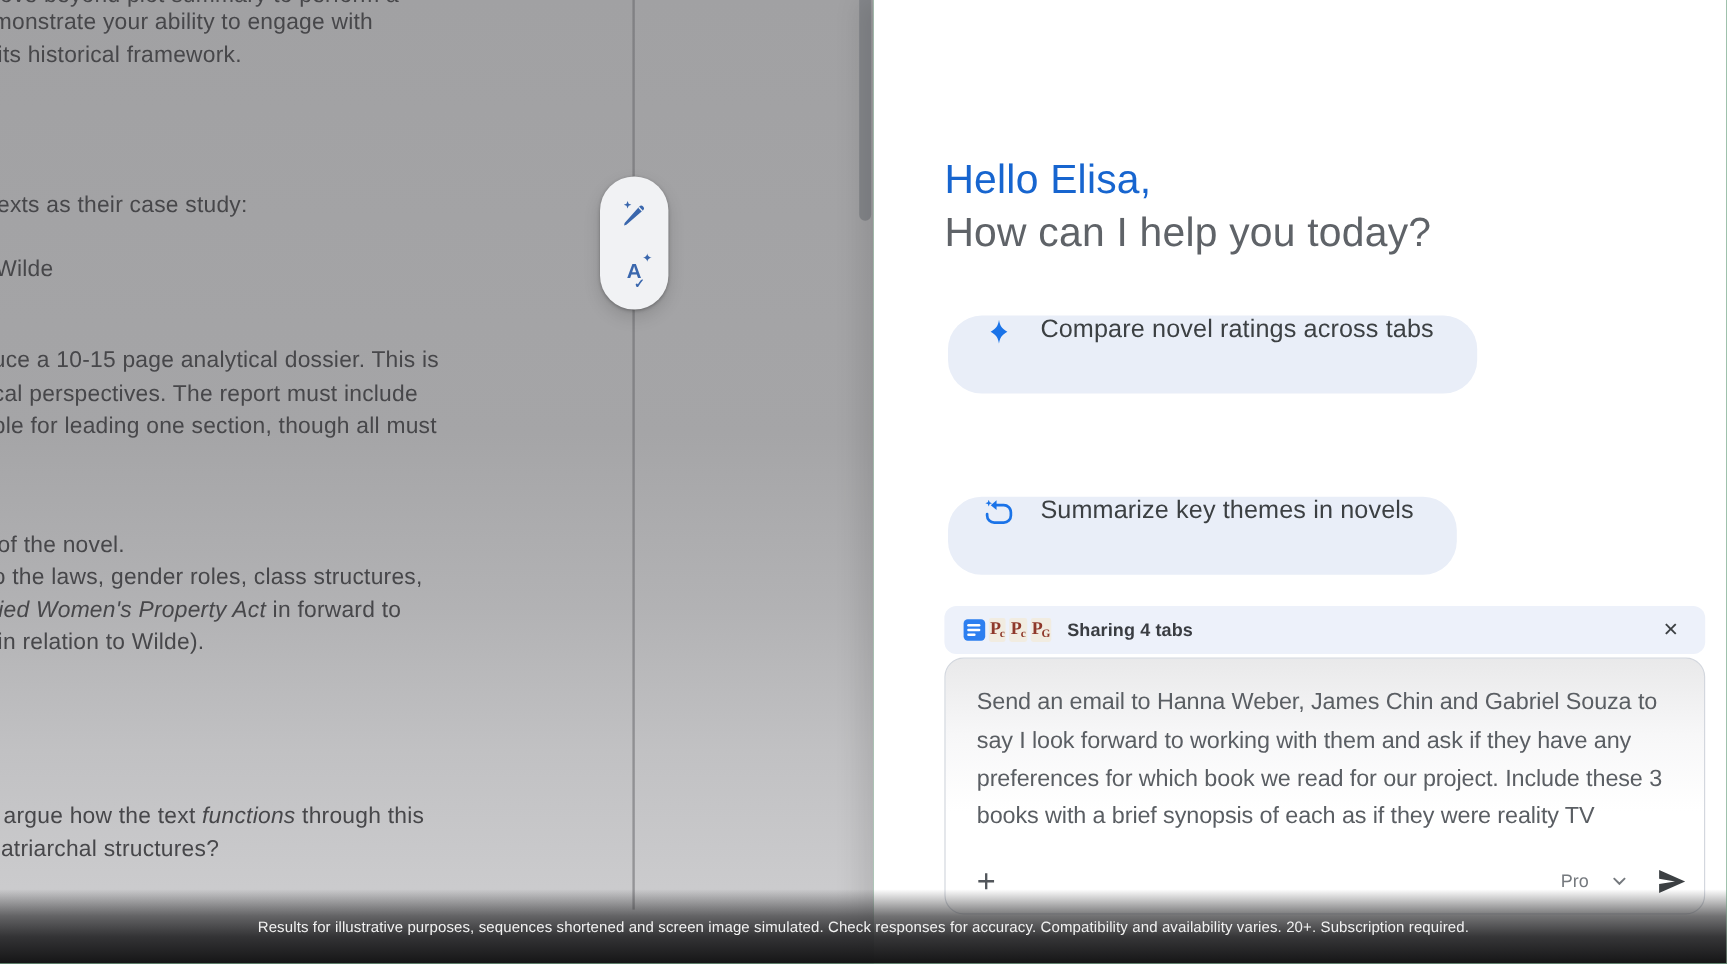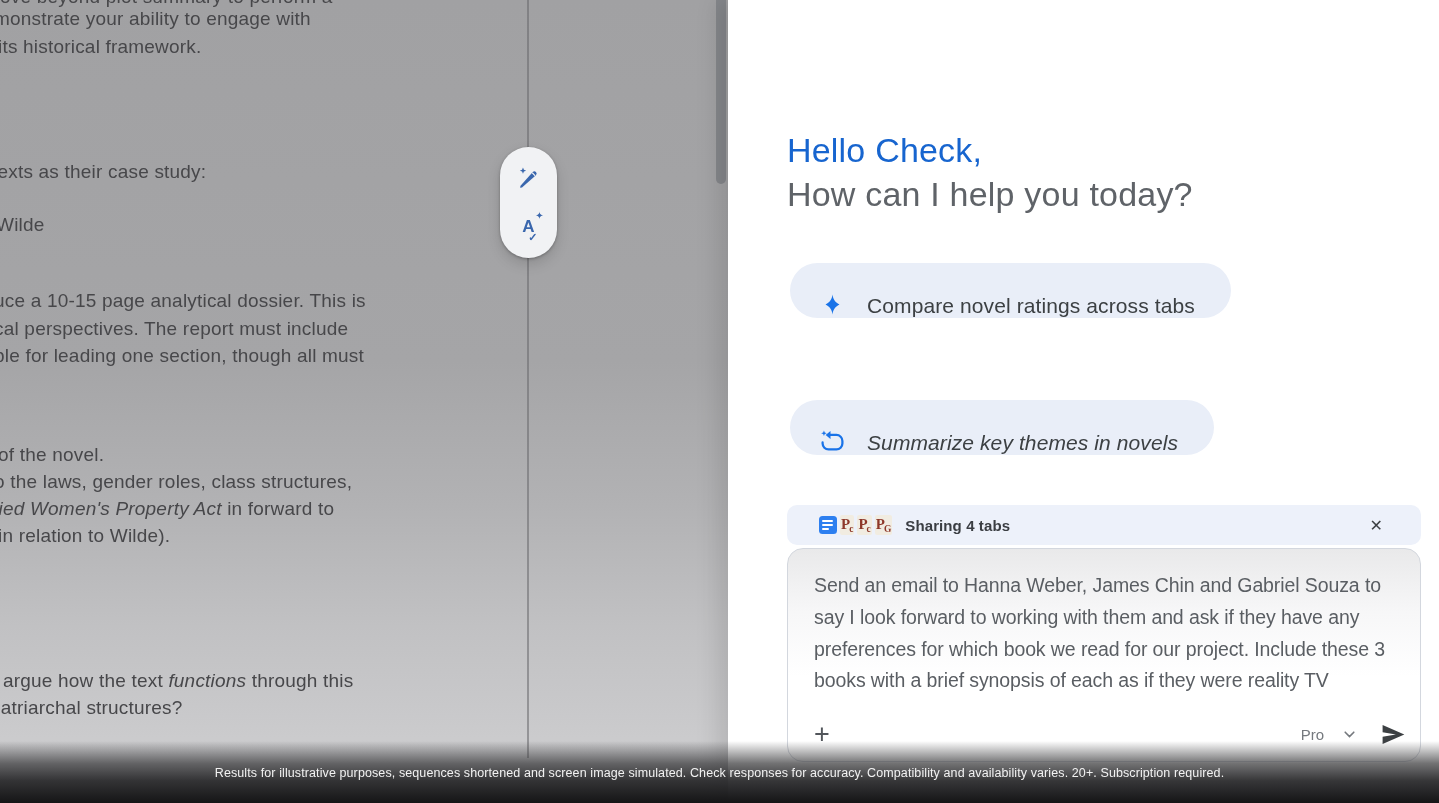--- a/index.html
+++ b/index.html
@@ -42,33 +42,33 @@
   
   .gemini-panel {
     position:absolute; left:728px; top:0; width:711px; height:803px;
     background:#ffffff; box-shadow:-12px 0 20px rgba(0,0,0,.10);
   }
   .greeting { position:absolute; left:59px; top:128px; }
   .greeting .hello { font-size:34px; line-height:44px; font-weight:500; color:#1765cf; letter-spacing:.2px; }
   .greeting .question { font-size:34px; line-height:44px; font-weight:400; color:#5f6368; letter-spacing:.2px; }
 
   .chip {
-    position:absolute; left:62px; height:55px; border-radius:28px;
-    background:#e9eef8; display:flex; align-items:flex-end;
+    position:absolute; left:62px; height:65px; border-radius:28px;
+    background:#e9eef8; display:flex; align-items:flex-start;
     padding:0 36px 0 29px; cursor:pointer;
   }
   .chip .chip-icon { width:27px; height:27px; flex:0 0 auto; margin-right:21px; display:flex; align-items:center; justify-content:center; }
   .chip .chip-label { font-size:21px; color:#3c4043; white-space:nowrap; letter-spacing:.1px; }
-  .chip1 { top:263px; } .chip2 { top:339px; } .chip3 { top:400px;font-style:italic; }
+  .chip1 { top:263px; } .chip2 { top:339px; } .chip3 { top:414px; }
 
   
   .share-bar {
     position:absolute; left:59px; top:505px; width:634px; height:40px;
     background:#edf1fa; border-radius:10px;
-    display:flex; align-items:center; padding:0 32px;
+    display:flex; align-items:center; padding:0 16px;
   }
   .fav-row { display:flex; align-items:center; gap:3px; }
   .docs-fav {
     width:18px; height:18px; background:#2d7ff0; border-radius:3.5px;
     display:flex; flex-direction:column; justify-content:center; gap:2px; padding:0 3px;
   }
   .docs-fav i { display:block; height:2px; background:#fff; border-radius:1px; }
   .docs-fav i:nth-child(1){ width:11px; } .docs-fav i:nth-child(2){ width:11px; } .docs-fav i:nth-child(3){ width:7px; }
   .pg-fav { font-family:"Liberation Serif", serif; color:#8e382a; line-height:1; background:#f1ece1; padding:1px 1px; border-radius:2px; }
   .pg-fav b { font-size:15px; font-weight:700; }
@@ -142,21 +142,21 @@
         <span class="a-icon">
           <span>A</span><span class="spark">✦</span><span class="check">✓</span>
         </span>
       </div>
     </div>
   </div>
 
   <div class="gemini-panel">
 
     <div class="greeting">
-      <div class="hello">Hello Check,</div>
+      <div class="hello">Hello Elisa,</div>
       <div class="question">How can I help you today?</div>
     </div>
 
     <div class="chip chip1">
       <span class="chip-icon">
         <svg width="25" height="25" viewBox="0 0 24 24">
           <path fill="#1a73e8" d="M12 2.4c.65 4.5 2.1 7 6.7 9.6-4.6 2.6-6.05 5.1-6.7 9.6-.65-4.5-2.1-7-6.7-9.6 4.6-2.6 6.05-5.1 6.7-9.6z"></path>
         </svg>
       </span>
       <span class="chip-label">Compare novel ratings across tabs</span>

